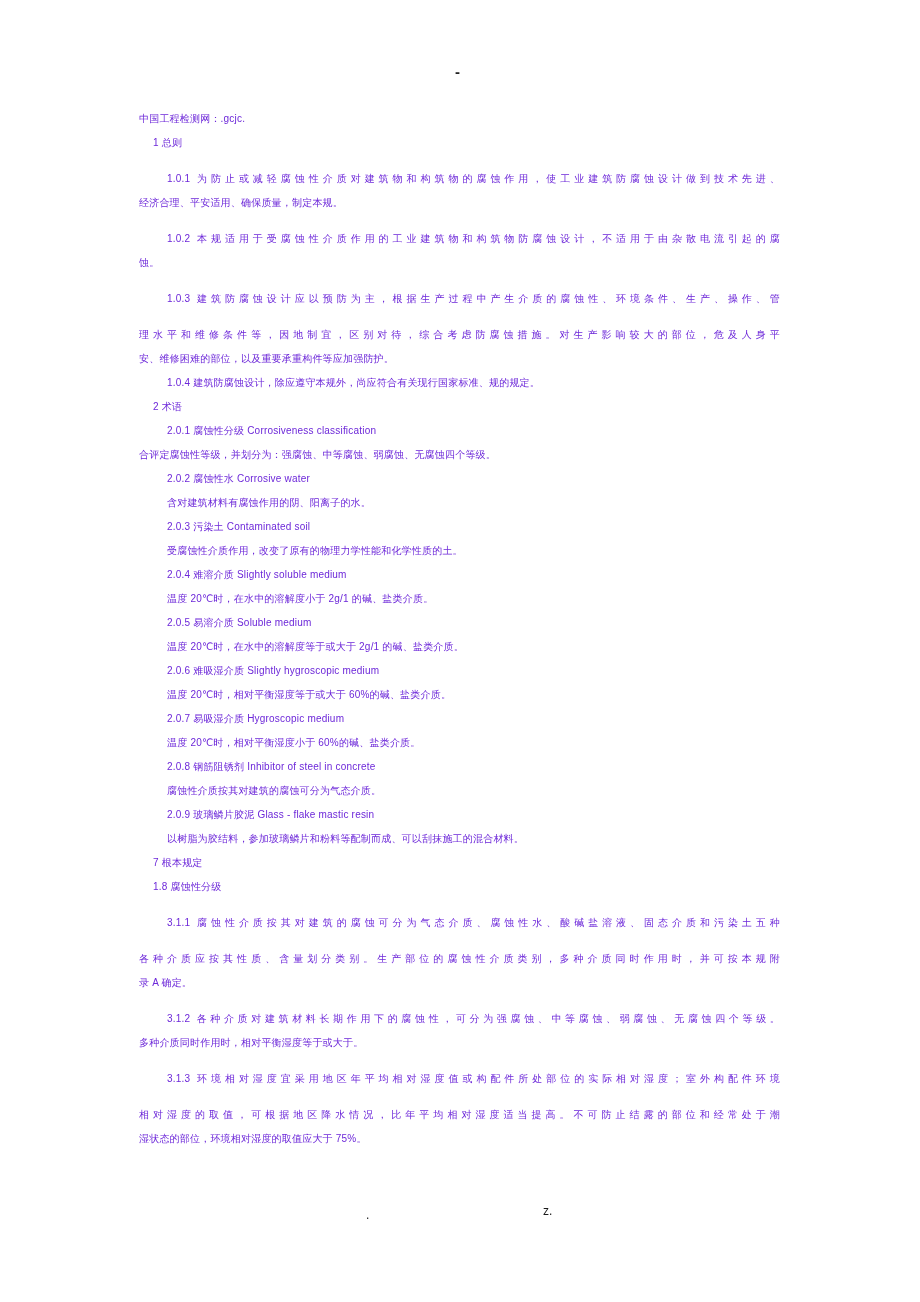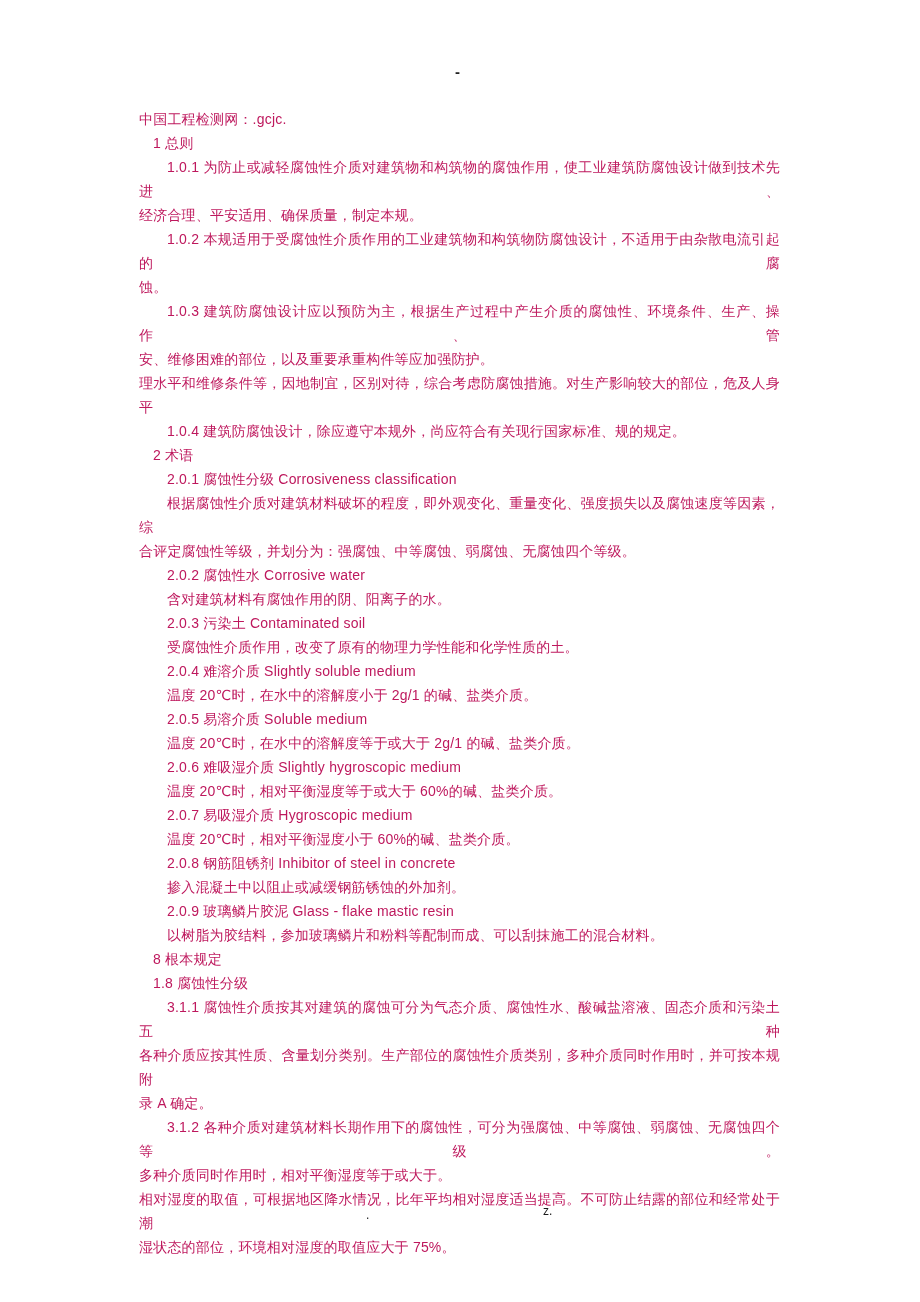--- a/index.html
+++ b/index.html
@@ -31,31 +31,31 @@
   }
   .textblock {
     position: absolute;
     left: 139px;
     top: 107px;
     width: 641px;
   }
   .line {
     line-height: 24px;
     min-height: 24px;
-    font-size: 14px;
-    color: #be185d;
+    font-size: 10px;
+    color: #6d28d9;
     white-space: normal;
     letter-spacing: 0.2px;
   }
   
   .l1 { text-indent: 14px; }
   
   .l2 { text-indent: 28px; }
   
-  .j  { text-align: justify; text-align-last: justify; }
+  .j  { text-align: justify; text-align-last: justify; margin-top: 12px; }
   .footer-mark {
     position: absolute;
     font-size: 12px;
     color: #1a1a1a;
     line-height: 14px;
   }
   .footer-dot { left: 366px; top: 1208px; }
   .footer-z   { left: 543px; top: 1204px; }
 </style>
 </head>
@@ -66,50 +66,50 @@
   <div class="top-dash">-</div>
 
   <div class="textblock">
     <div class="line">中国工程检测网：.gcjc.</div>
     <div class="line l1">1 总则</div>
     <div class="line l2 j">1.0.1 为防止或减轻腐蚀性介质对建筑物和构筑物的腐蚀作用，使工业建筑防腐蚀设计做到技术先进、</div>
     <div class="line">经济合理、平安适用、确保质量，制定本规。</div>
     <div class="line l2 j">1.0.2 本规适用于受腐蚀性介质作用的工业建筑物和构筑物防腐蚀设计，不适用于由杂散电流引起的腐</div>
     <div class="line">蚀。</div>
     <div class="line l2 j">1.0.3 建筑防腐蚀设计应以预防为主，根据生产过程中产生介质的腐蚀性、环境条件、生产、操作、管</div>
+    <div class="line j">理水平和维修条件等，因地制宜，区别对待，综合考虑防腐蚀措施。对生产影响较大的部位，危及人身平</div>
     <div class="line">安、维修困难的部位，以及重要承重构件等应加强防护。</div>
-    <div class="line j">理水平和维修条件等，因地制宜，区别对待，综合考虑防腐蚀措施。对生产影响较大的部位，危及人身平</div>
     <div class="line l2">1.0.4 建筑防腐蚀设计，除应遵守本规外，尚应符合有关现行国家标准、规的规定。</div>
     <div class="line l1">2 术语</div>
     <div class="line l2">2.0.1 腐蚀性分级 Corrosiveness classification</div>
-    <div class="line l2 j">根据腐蚀性介质对建筑材料破坏的程度，即外观变化、重量变化、强度损失以及腐蚀速度等因素，综</div>
     <div class="line">合评定腐蚀性等级，并划分为：强腐蚀、中等腐蚀、弱腐蚀、无腐蚀四个等级。</div>
     <div class="line l2">2.0.2 腐蚀性水 Corrosive water</div>
     <div class="line l2">含对建筑材料有腐蚀作用的阴、阳离子的水。</div>
     <div class="line l2">2.0.3 污染土 Contaminated soil</div>
     <div class="line l2">受腐蚀性介质作用，改变了原有的物理力学性能和化学性质的土。</div>
     <div class="line l2">2.0.4 难溶介质 Slightly soluble medium</div>
     <div class="line l2">温度 20℃时，在水中的溶解度小于 2g/1 的碱、盐类介质。</div>
     <div class="line l2">2.0.5 易溶介质 Soluble medium</div>
     <div class="line l2">温度 20℃时，在水中的溶解度等于或大于 2g/1 的碱、盐类介质。</div>
     <div class="line l2">2.0.6 难吸湿介质 Slightly hygroscopic medium</div>
     <div class="line l2">温度 20℃时，相对平衡湿度等于或大于 60%的碱、盐类介质。</div>
     <div class="line l2">2.0.7 易吸湿介质 Hygroscopic medium</div>
     <div class="line l2">温度 20℃时，相对平衡湿度小于 60%的碱、盐类介质。</div>
     <div class="line l2">2.0.8 钢筋阻锈剂 Inhibitor of steel in concrete</div>
-    <div class="line l2">掺入混凝土中以阻止或减缓钢筋锈蚀的外加剂。</div>
+    <div class="line l2">腐蚀性介质按其对建筑的腐蚀可分为气态介质。</div>
     <div class="line l2">2.0.9 玻璃鳞片胶泥 Glass - flake mastic resin</div>
     <div class="line l2">以树脂为胶结料，参加玻璃鳞片和粉料等配制而成、可以刮抹施工的混合材料。</div>
-    <div class="line l1">8 根本规定</div>
+    <div class="line l1">7 根本规定</div>
     <div class="line l1">1.8 腐蚀性分级</div>
     <div class="line l2 j">3.1.1 腐蚀性介质按其对建筑的腐蚀可分为气态介质、腐蚀性水、酸碱盐溶液、固态介质和污染土五种</div>
     <div class="line j">各种介质应按其性质、含量划分类别。生产部位的腐蚀性介质类别，多种介质同时作用时，并可按本规附</div>
     <div class="line">录 A 确定。</div>
     <div class="line l2 j">3.1.2 各种介质对建筑材料长期作用下的腐蚀性，可分为强腐蚀、中等腐蚀、弱腐蚀、无腐蚀四个等级。</div>
     <div class="line">多种介质同时作用时，相对平衡湿度等于或大于。</div>
+    <div class="line l2 j">3.1.3 环境相对湿度宜采用地区年平均相对湿度值或构配件所处部位的实际相对湿度；室外构配件环境</div>
     <div class="line j">相对湿度的取值，可根据地区降水情况，比年平均相对湿度适当提高。不可防止结露的部位和经常处于潮</div>
     <div class="line">湿状态的部位，环境相对湿度的取值应大于 75%。</div>
 
   </div>
 
   <div class="footer-mark footer-dot">.</div>
   <div class="footer-mark footer-z">z.</div>
 
 </div>
 

